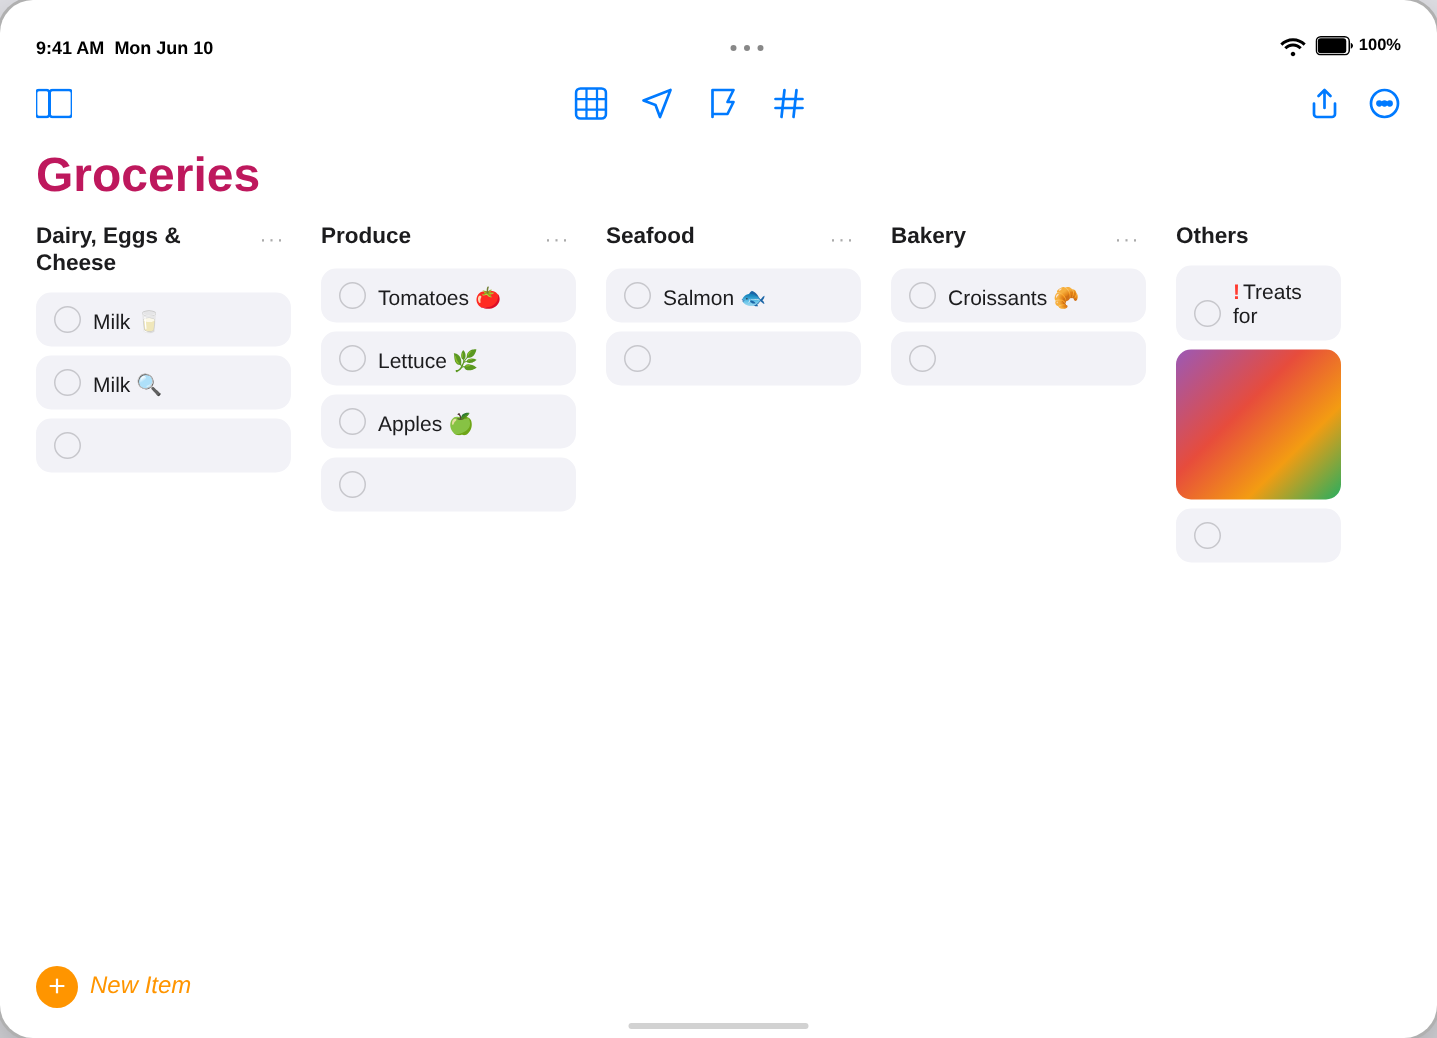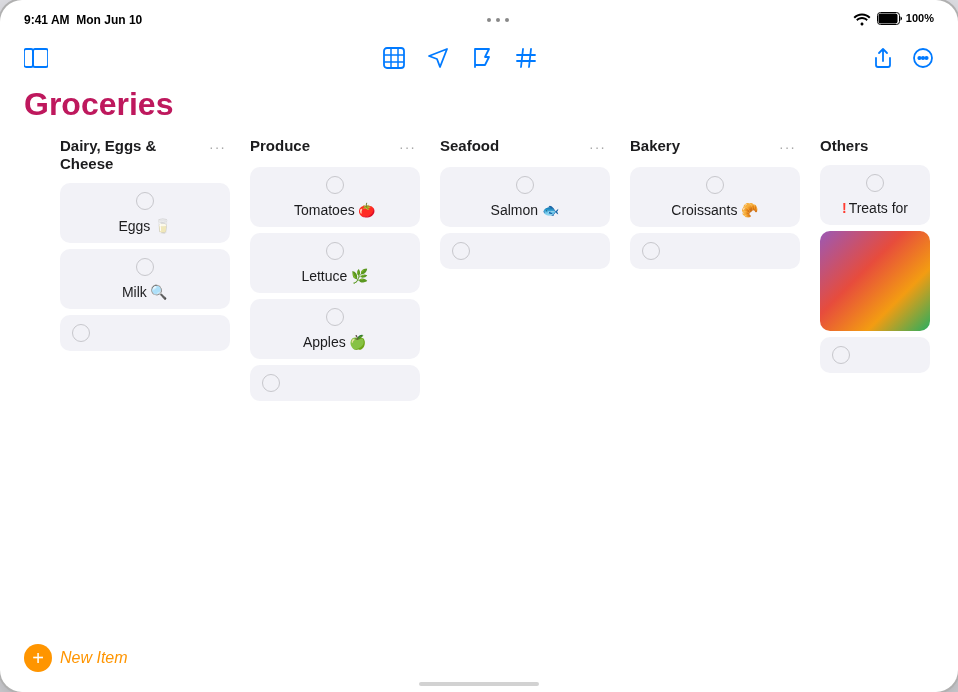--- a/index.html
+++ b/index.html
@@ -23,20 +23,21 @@
       box-shadow: 0 0 0 2px #b0b0b0, 0 20px 60px rgba(0,0,0,0.4);
     }
 
     
     .status-bar {
       display: flex;
       justify-content: space-between;
       align-items: center;
       padding: 8px 24px 4px 24px;
       height: 36px;
+      margin-top: 12px;
     }
     .status-left {
       font-size: 12px;
       font-weight: 600;
       color: #000;
     }
     .status-center {
       display: flex;
       gap: 5px;
       align-items: center;
@@ -106,21 +107,20 @@
       padding: 0 24px 14px 24px;
     }
 
     
     .columns-area {
       display: flex;
       padding: 0 24px;
       gap: 0;
       overflow-x: hidden;
       flex: 1;
-      margin-left: 36px;
     }
 
     .column {
       flex: 0 0 190px;
       min-width: 0;
       padding-right: 20px;
     }
 
     .column-last {
       flex: 0 0 130px;
@@ -149,24 +149,23 @@
       padding: 2px 4px;
       letter-spacing: 1px;
     }
 
     .list-item {
       background: #f2f2f7;
       border-radius: 10px;
       padding: 9px 12px;
       margin-bottom: 6px;
       display: flex;
-      align-items: center;
+      align-items: flex-end;
       gap: 8px;
       min-height: 36px;
-      flex-direction: column;
     }
 
     .list-item-empty {
       background: #f2f2f7;
       border-radius: 10px;
       padding: 9px 12px;
       margin-bottom: 6px;
       min-height: 36px;
     }
 
@@ -352,21 +351,21 @@
 
   <div class="columns-area">
 
     <div class="column">
       <div class="column-header">
         <div class="column-title">Dairy, Eggs &amp; Cheese</div>
         <div class="column-menu-icon">···</div>
       </div>
       <div class="list-item">
         <div class="item-checkbox"></div>
-        <span class="item-text">Eggs 🥛</span>
+        <span class="item-text">Milk 🥛</span>
       </div>
       <div class="list-item">
         <div class="item-checkbox"></div>
         <span class="item-text">Milk 🔍</span>
       </div>
       <div class="list-item-empty">
         <div class="item-checkbox"></div>
       </div>
     </div>
 

